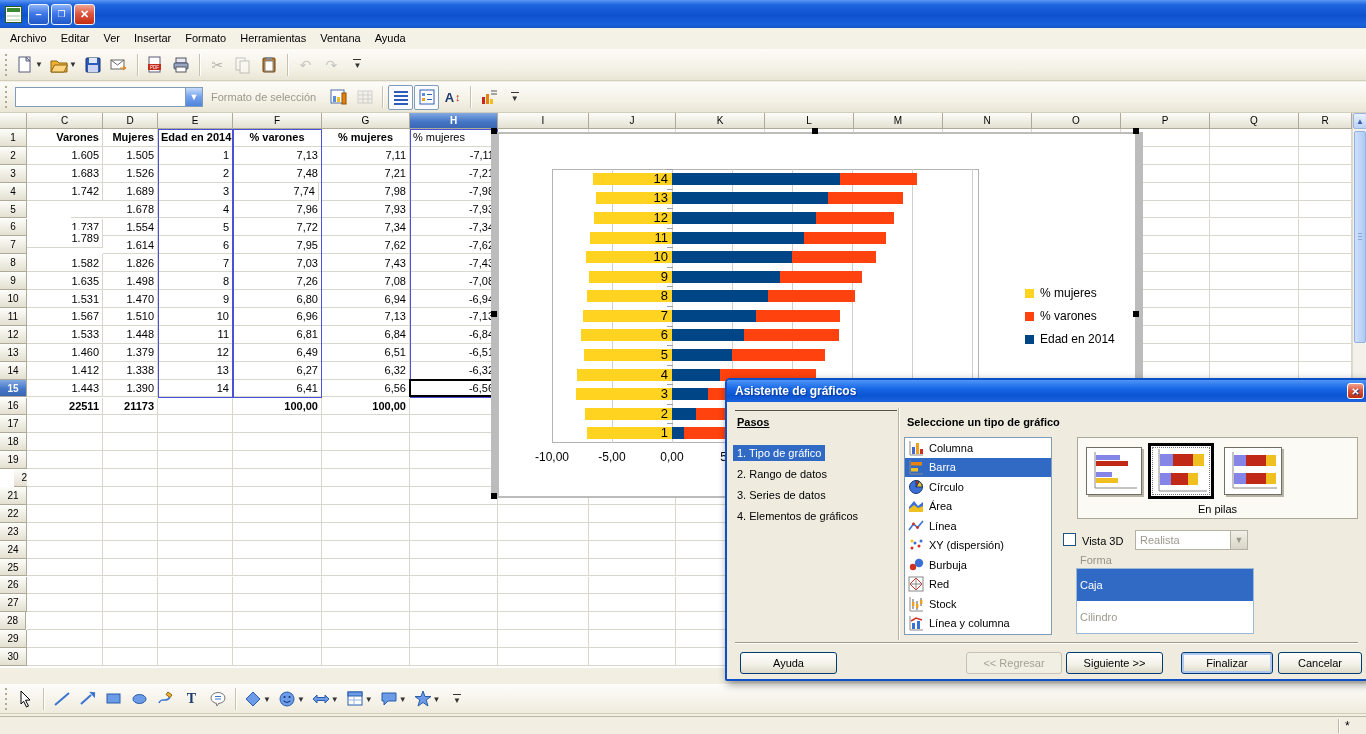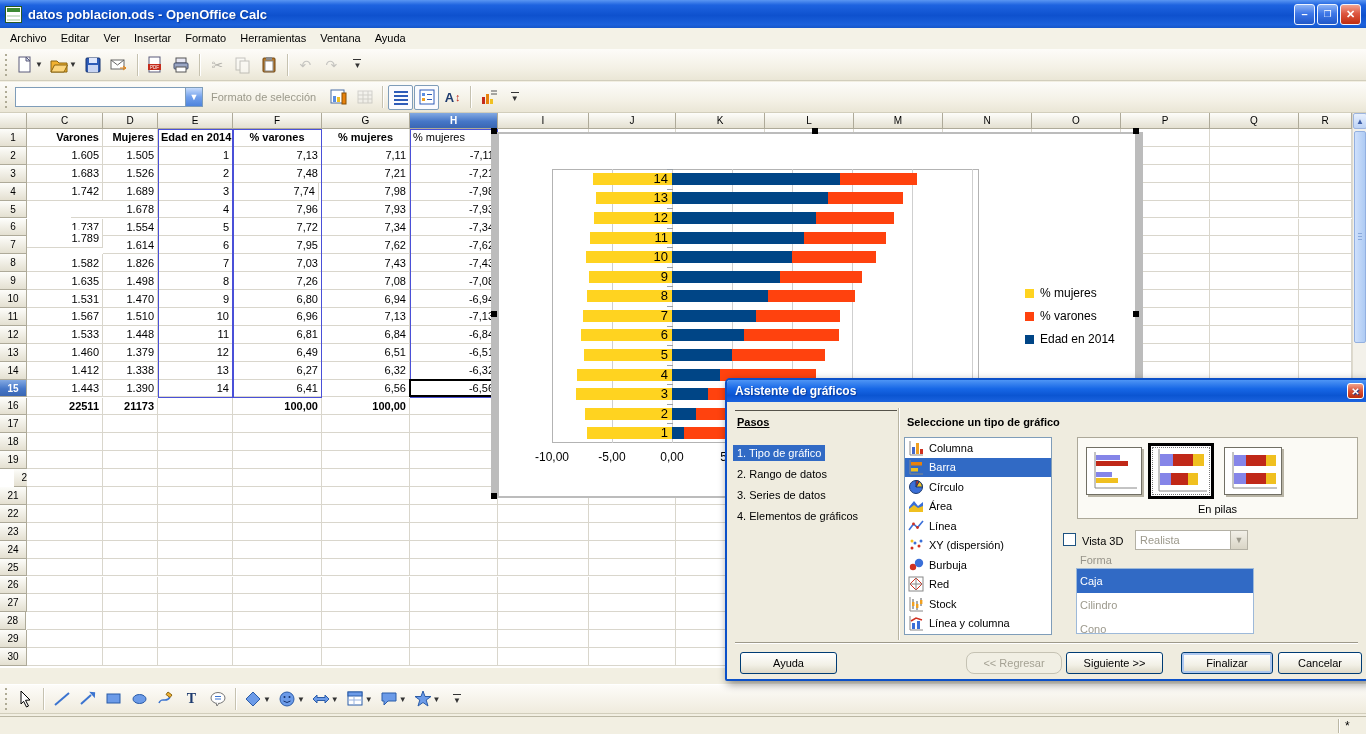--- a/index.html
+++ b/index.html
@@ -114,36 +114,35 @@
   .type-item svg{flex:0 0 auto;}
   .preview-panel{position:absolute;left:350px;top:35px;width:281px;height:82px;background:#FBFAF5;border:1px solid #ACA899;}
   .subtile{position:absolute;background:#fff;border:1px solid #716F64;box-shadow:2px 2px 0 #B9B5A6;}
   .subtile.sel{border:3px solid #000;box-shadow:none;outline:1px dotted #777;outline-offset:-5px;}
   .subtype-label{position:absolute;left:0;right:0;bottom:3px;text-align:center;}
   .chk{position:absolute;width:13px;height:13px;background:#fff;border:1px solid #1D5281;}
   .lbl{position:absolute;white-space:nowrap;}
   .dis-combo{position:absolute;height:20px;background:#fff;border:1px solid #B3B0A4;display:flex;align-items:center;color:#9C998C;}
   .dis-combo .combo-btn{background:linear-gradient(180deg,#F2F0E8,#D9D5C6);color:#9C998C;border-left:1px solid #B3B0A4;margin-left:auto;}
   .formalist{position:absolute;left:349px;top:166px;width:178px;height:66px;background:#fff;border:1px solid #9DB9D9;overflow:hidden;}
-  .forma-item{height:24px;display:flex;align-items:center;padding:8px 3px;color:#9C998C;}
+  .forma-item{height:24px;display:flex;align-items:center;padding:16px 3px;color:#9C998C;}
   .forma-item.sel{background:#316AC5;color:#fff;}
   .dlg-sep{position:absolute;left:8px;right:10px;top:240px;height:2px;border-top:1px solid #9D998A;border-bottom:1px solid #fff;}
   .dlg-btn{position:absolute;top:250px;height:22px;font-size:11px;color:#000;text-align:center;line-height:20px;
     background:linear-gradient(180deg,#FFFFFF,#F2F0E6 60%,#DDD9C8 100%);border:1px solid #003C74;border-radius:3px;}
-  .dlg-btn.disabled{border-color:#C5C2B3;color:#A5A294;background:#F1EFE4;border-radius:8px;}
+  .dlg-btn.disabled{border-color:#C5C2B3;color:#A5A294;background:#F1EFE4;}
   .dlg-btn.default{box-shadow:inset 0 0 0 2px #AEC8F0;}
   svg{display:block;}
 </style>
 </head>
 <body>
 
 <div id="win">
   <div class="titlebar">
     <div class="app-icon"></div>
-    <div class="title-text">datos poblacion.ods - OpenOffice Calc</div>
     <div id="win-controls" style="display:flex;gap:2px;">
         <div class="winbtn">
           <span style="font-weight:bold">–</span>
         </div>
         <div class="winbtn">
           <span style="font-size:9px">❐</span>
         </div>
         <div class="winbtn close">
           <span style="font-weight:bold">✕</span>
         </div>

